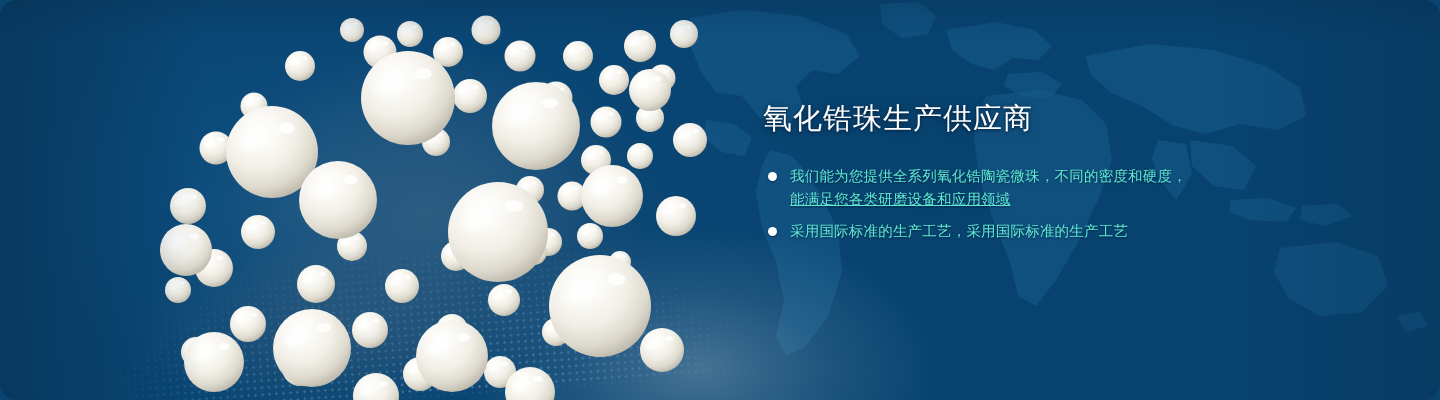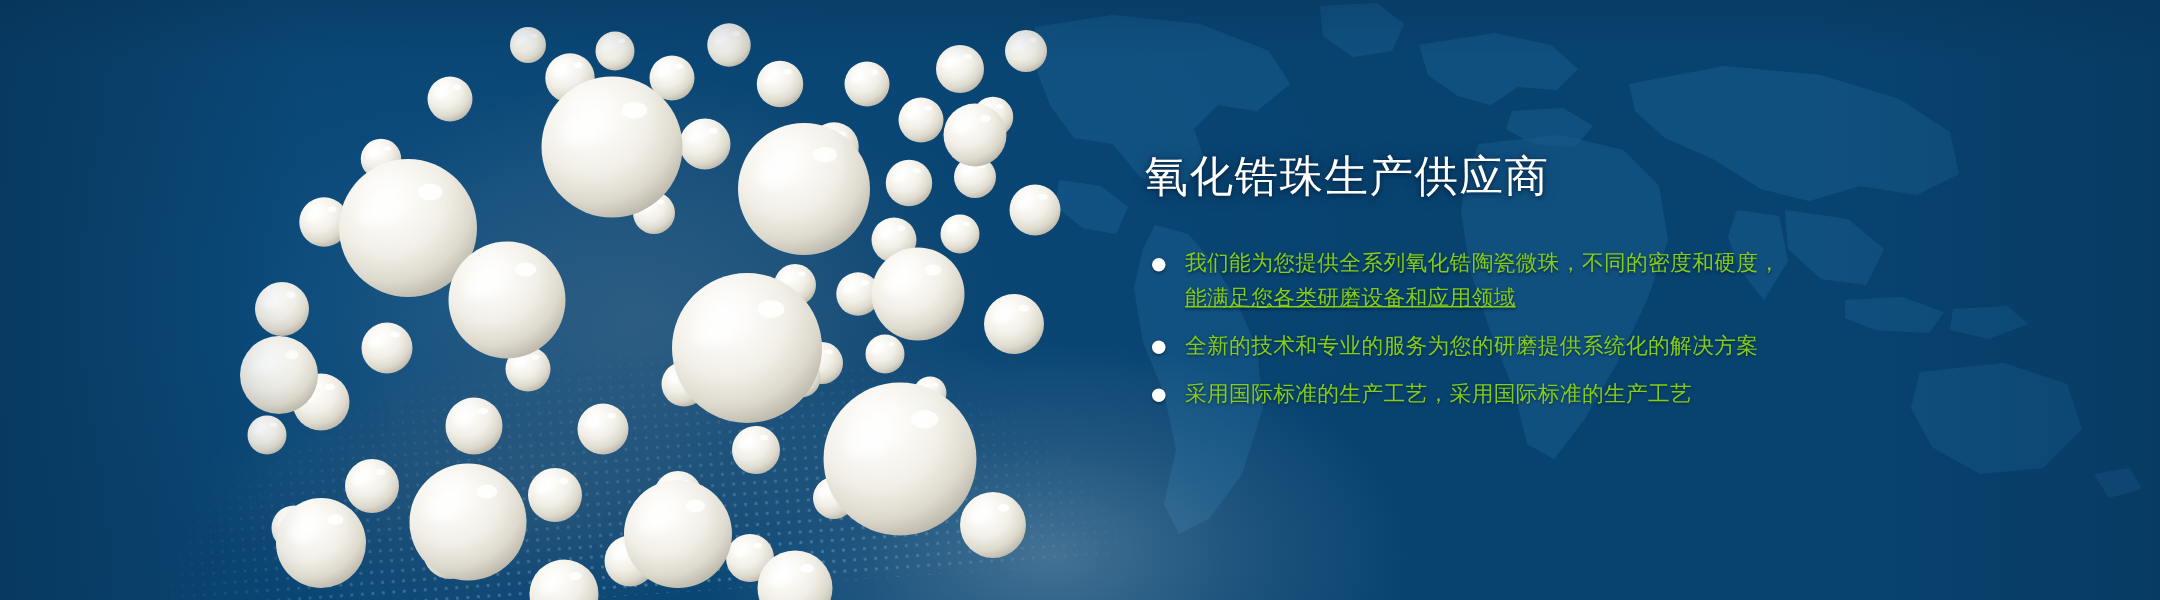--- a/index.html
+++ b/index.html
@@ -6,20 +6,21 @@
   * { margin:0; padding:0; box-sizing:border-box; }
   html,body { background:#0a4571; }
   body { font-family:"Liberation Sans","DejaVu Sans",sans-serif; }
 
   .banner {
     position:relative;
     width:1440px;
     height:400px;
     overflow:hidden;
     background:#0a4571;
+    border-radius:16px;
   }
 
   
   .bg-base {
     position:absolute; inset:0;
     background:
       radial-gradient(ellipse 620px 420px at 300px 200px, #0d4f80 0%, #0a4674 45%, #084370 100%),
       linear-gradient(115deg, #0a4876 0%, #0b4a79 38%, #0a4572 70%, #083f6b 100%);
   }
   
@@ -74,21 +75,21 @@
     letter-spacing:1px;
     font-weight:400;
     text-shadow:0 1px 3px rgba(0,22,45,0.75), 0 0 10px rgba(0,25,50,0.4);
     white-space:nowrap;
   }
   .bullets { margin-top:32px; }
   .bullet {
     position:relative;
     padding-left:27px;
     margin-bottom:9px;
-    color:#84cc16;
+    color:#5eead4;
     font-size:14.5px;
     line-height:23px;
     text-shadow:0 1px 2px rgba(0,20,40,0.65);
     letter-spacing:0.2px;
   }
   .bullet:last-child { margin-bottom:0; }
   .bullet .dot {
     position:absolute;
     left:5px; top:7px;
     width:9px; height:9px;
@@ -260,24 +261,20 @@
     <div class="headline">氧化锆珠生产供应商</div>
 
     <div class="bullets">
 
       <div class="bullet">
         <span class="dot"></span>
         <span>我们能为您提供全系列氧化锆陶瓷微珠，不同的密度和硬度，</span>
         <span class="line2">能满足您各类研磨设备和应用领域</span>
       </div>
 
-      <div class="bullet">
-        <span class="dot"></span>
-        <span>全新的技术和专业的服务为您的研磨提供系统化的解决方案</span>
-      </div>
 
       <div class="bullet">
         <span class="dot"></span>
         <span>采用国际标准的生产工艺，采用国际标准的生产工艺</span>
       </div>
 
     </div>
   </div>
 
 </div>

